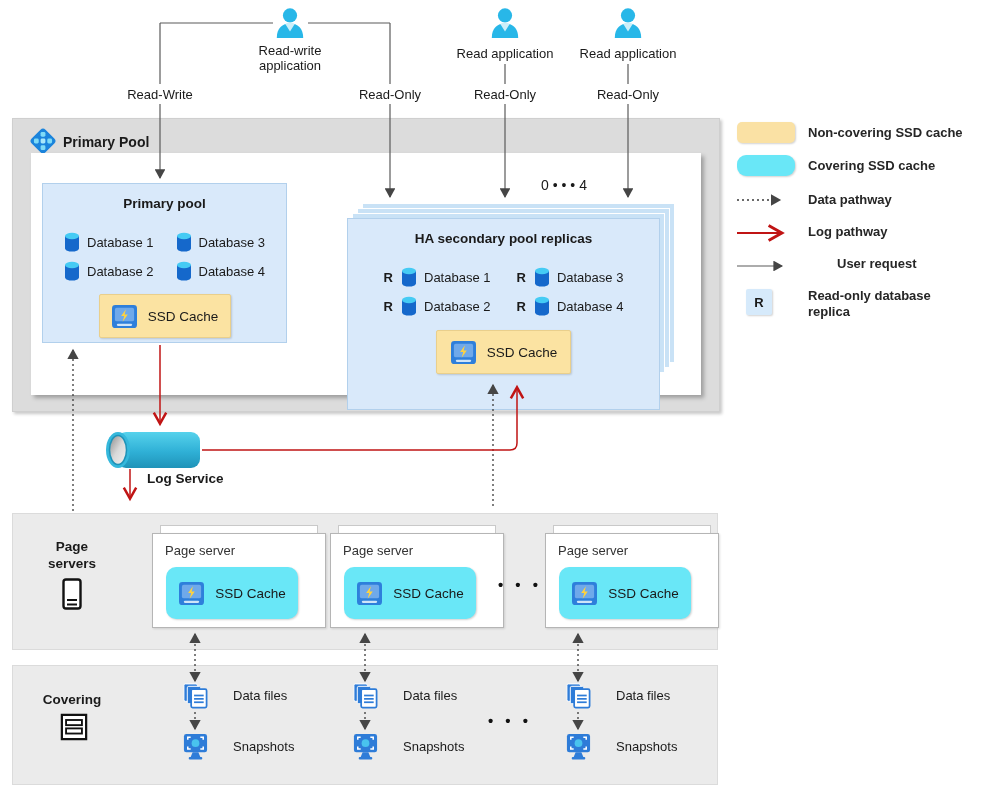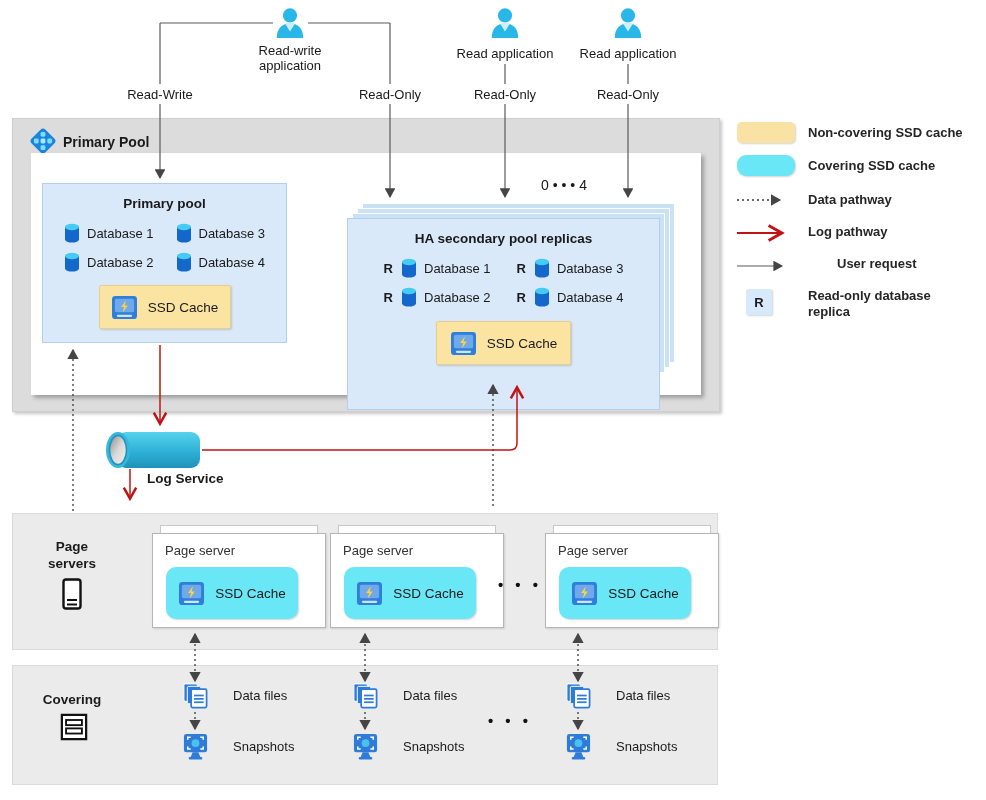--- a/index.html
+++ b/index.html
@@ -11,21 +11,21 @@
   .lbl{font-size:13px;line-height:15px;color:#1a1a1a;}
   .bold{font-weight:bold;}
   .center{text-align:center;}
   
   .ep-container{background:#dcdcdc;border:1px solid #cfcfcf;box-shadow:2px 2px 3px rgba(0,0,0,0.22);}
   .ep-inner{position:absolute;background:#ffffff;box-shadow:3px 3px 4px rgba(0,0,0,0.28);}
   .ep-title{position:absolute;left:50px;top:15px;font-size:14px;font-weight:bold;}
   
   .pool-box{background:#d9e9fa;border:1px solid #b2d0ec;display:flex;flex-direction:column;align-items:center;box-sizing:border-box;}
   .pool-title{font-size:13.5px;font-weight:bold;margin-top:12px;}
-  .db-grid{display:grid;grid-template-columns:auto auto;column-gap:22px;row-gap:7px;margin-top:11px;}
+  .db-grid{display:grid;grid-template-columns:auto auto;column-gap:22px;row-gap:7px;margin-top:20px;}
   .db-item{display:flex;align-items:center;gap:7px;height:22px;font-size:13px;}
   .r-inline{font-weight:bold;font-size:13px;margin-right:1px;}
   .ssd-yellow{margin-top:12px;width:130px;height:42px;background:#fbe3a2;border:1px solid #e9cf8c;border-radius:2px;
     display:flex;align-items:center;justify-content:center;gap:10px;font-size:13.5px;box-shadow:1px 1px 2px rgba(0,0,0,0.15);}
   .ha-layer{position:absolute;width:313px;height:160px;background:#c9e2f6;border:1.5px solid #ffffff;box-sizing:border-box;}
   
   .sw-yellow{width:58px;height:21px;background:#fae1a4;border-radius:5px;box-shadow:1px 1px 2px rgba(0,0,0,0.18);}
   .sw-cyan{width:58px;height:21px;background:#69e7f7;border-radius:9px;box-shadow:1px 1px 2px rgba(0,0,0,0.18);}
   .legend-label{font-size:13px;font-weight:bold;line-height:16px;color:#262626;}
   .r-swatch{width:26px;height:26px;background:#d6eafb;border-radius:2px;box-shadow:1px 1px 2px rgba(0,0,0,0.18);

